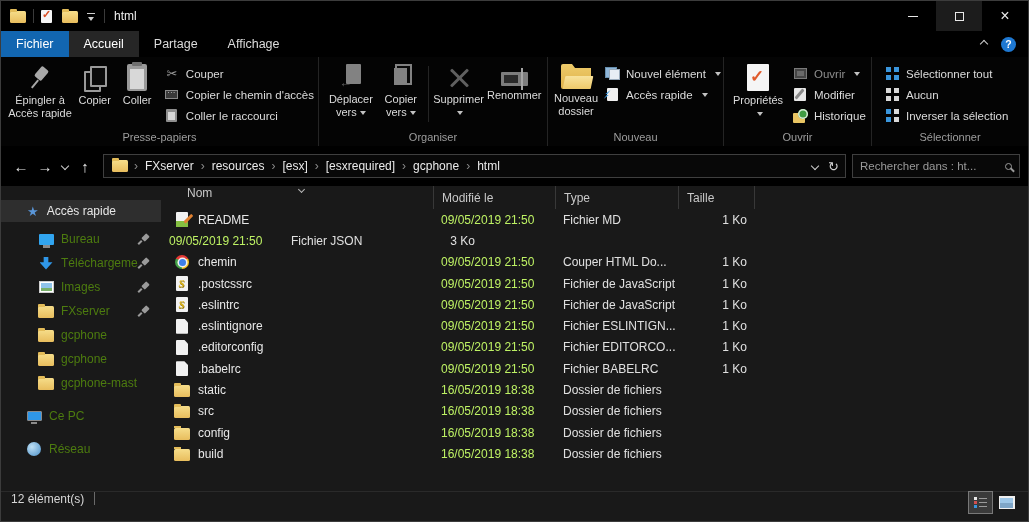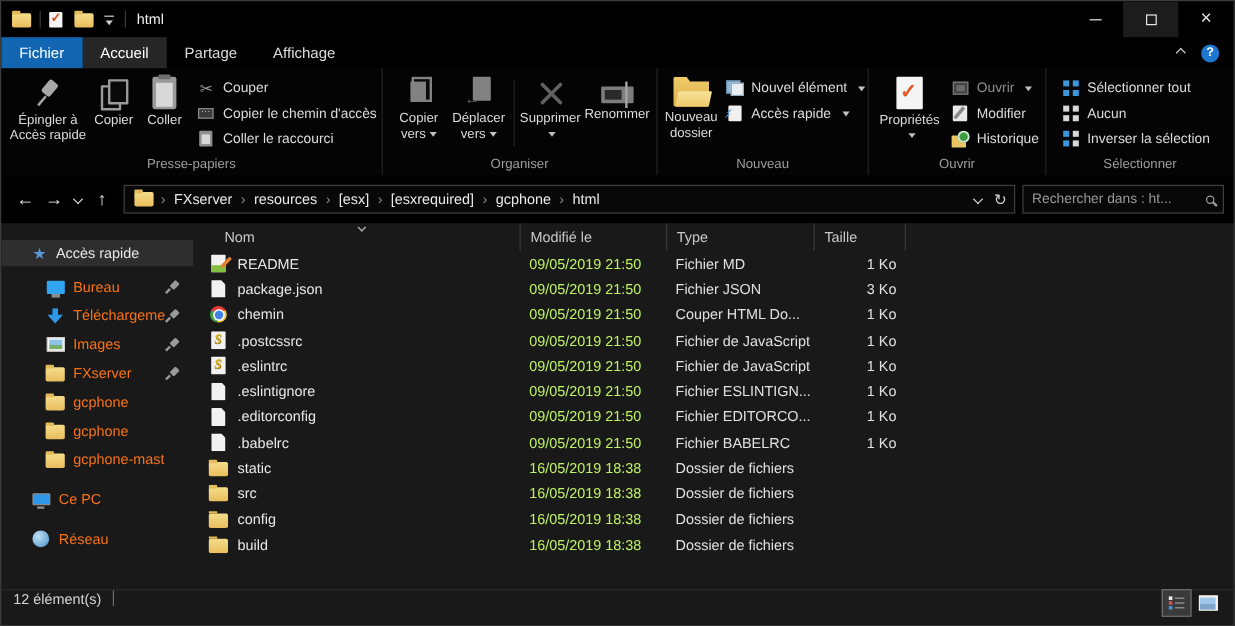--- a/index.html
+++ b/index.html
@@ -109,40 +109,40 @@
 .mag::after{content:"";position:absolute;width:5px;height:1.5px;background:#9a9a9a;transform:rotate(45deg);right:-4px;bottom:-2px}
 
 
 .content{flex:1;display:flex;overflow:hidden}
 .sidebar{width:160px;flex-shrink:0;padding-top:14px}
 .qa-head{height:22px;display:flex;align-items:center;padding-left:26px;background:#2e2e2e;margin-bottom:5px;gap:8px}
 .s-star{color:#5a96d8;font-size:13px}
 .srow{height:24px;display:flex;align-items:center;padding-left:36px}
 .srow.top{padding-left:24px;margin-top:9px}
 .sic{width:18px;display:flex;justify-content:center;margin-right:6px;flex-shrink:0}
-.slabel{color:#f97316;white-space:nowrap;overflow:hidden;max-width:90px}
+.slabel{color:#4d7c0f;white-space:nowrap;overflow:hidden;max-width:90px}
 .pin{width:11px;height:11px;position:relative;margin-left:auto;margin-right:12px;flex-shrink:0}
 .pin::before{content:"";position:absolute;right:1px;top:0;width:5px;height:7px;background:#9a9a9a;border-radius:1px;transform:rotate(45deg)}
 .pin::after{content:"";position:absolute;left:1px;bottom:0;width:2px;height:5px;background:#9a9a9a;transform:rotate(45deg)}
 .s-desktop{width:15px;height:11px;background:#31a5f0;border-radius:1px;position:relative}
 .s-desktop::after{content:"";position:absolute;left:4px;bottom:-3px;width:7px;height:3px;background:#8a8a8a}
 .s-down{width:13px;height:13px;background:#2f97e8;clip-path:polygon(32% 0,68% 0,68% 45%,100% 45%,50% 100%,0 45%,32% 45%)}
 .s-docs{width:12px;height:14px;background:#f4f4f4;border-radius:1px;position:relative}
 .s-docs::after{content:"";position:absolute;left:2px;top:3px;right:2px;height:9px;background:repeating-linear-gradient(#9ecdf0 0 1.5px,transparent 1.5px 3.5px)}
 .s-img{width:15px;height:12px;background:#fff;border:1px solid #cfcfcf;position:relative}
 .s-img::after{content:"";position:absolute;inset:1px;background:linear-gradient(#8fc3ea 58%,#79b06a 58%)}
 .s-pc{width:15px;height:10px;background:#2f97e8;border:1.5px solid #8a8a8a;border-radius:1px;position:relative}
 .s-pc::after{content:"";position:absolute;left:3px;bottom:-4px;width:6px;height:2.5px;background:#8a8a8a}
 .s-net{width:14px;height:14px;border-radius:50%;background:radial-gradient(circle at 35% 35%,#bfe0f5,#4a90c8)}
 .folder{width:16px;height:12px;background:linear-gradient(#f6dd8a,#e8bd5d);border-radius:1.5px;position:relative;margin-top:2px}
 .folder::before{content:"";position:absolute;top:-2.5px;left:0;width:7px;height:3px;background:#e3bc59;border-radius:1px 1px 0 0}
 
 
 .main{flex:1;display:flex;flex-direction:column;overflow:hidden}
-.fhead{display:flex;height:23px;align-items:center;color:#c9c9c9;position:relative;flex-shrink:0}
+.fhead{display:flex;height:23px;align-items:flex-start;color:#c9c9c9;position:relative;flex-shrink:0}
 .h-name{width:272px;padding-left:26px}
 .hcell{height:100%;display:flex;align-items:center;border-left:1px solid #383838;padding-left:8px}
 .h-date{width:122px}
 .h-type{width:123px}
 .h-size{width:76px}
 .h-end{flex:1;height:100%;border-left:1px solid #383838}
 .sortchev{position:absolute;left:138px;top:1px;width:5px;height:5px;border-right:1.3px solid #b5b5b5;border-bottom:1.3px solid #b5b5b5;transform:rotate(45deg)}
 .frow{display:flex;height:21.3px;align-items:center;color:#e8e8e8}
 .c-name{width:272px;padding-left:13px;display:flex;align-items:center;gap:8px;white-space:nowrap;overflow:hidden}
 .c-date{width:122px;padding-left:8px;color:#bef264}
@@ -244,27 +244,27 @@
               </span>
               <span>Coller le raccourci</span>
             </div>
         </div>
       </div>
       <div class="glabel">Presse-papiers</div>
     </div>
 
     <div class="rgroup" style="width:229px">
       <div class="rbody">
+        <div class="bigbtn" style="width:54px">
+          <span class="ric r-move"></span>
+          <span class="blab"><span>Déplacer vers</span><span class="car"></span></span>
+        </div>
         <div class="bigbtn" style="width:50px">
           <span class="ric r-copyto"></span>
           <span class="blab"><span>Copier vers</span><span class="car"></span></span>
-        </div>
-        <div class="bigbtn" style="width:54px">
-          <span class="ric r-move"></span>
-          <span class="blab"><span>Déplacer vers</span><span class="car"></span></span>
         </div>
         <div class="minidiv"></div>
         <div class="bigbtn" style="width:56px">
           <span class="ric r-del"></span>
           <span class="blab"><span>Supprimer</span><span class="car"></span></span>
         </div>
         <div class="bigbtn" style="width:60px">
           <span class="ric r-ren"></span>
           <span class="blab"><span>Renommer</span></span>
         </div>
@@ -468,26 +468,20 @@
             <span class="fic">
               <span class="f-readme"></span>
             </span>
             <span>README</span>
           </span>
           <span class="c-date">09/05/2019 21:50</span>
           <span class="c-type">Fichier MD</span>
           <span class="c-size">1 Ko</span>
         </div>
       <div class="frow">
-          <span class="c-name">
-            <span class="fic">
-              <span class="f-doc"></span>
-            </span>
-            <span>package.json</span>
-          </span>
           <span class="c-date">09/05/2019 21:50</span>
           <span class="c-type">Fichier JSON</span>
           <span class="c-size">3 Ko</span>
         </div>
       <div class="frow">
           <span class="c-name">
             <span class="fic">
               <span class="f-chrome"></span>
             </span>
             <span>chemin</span>

